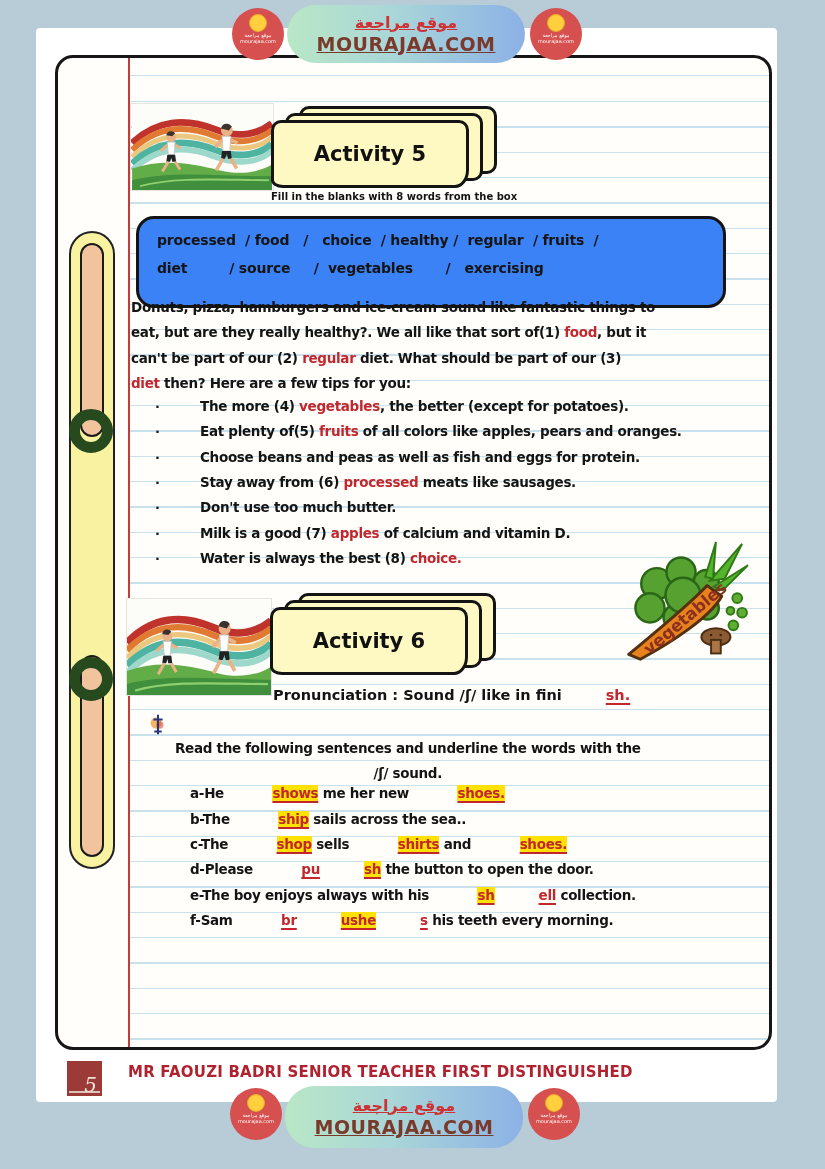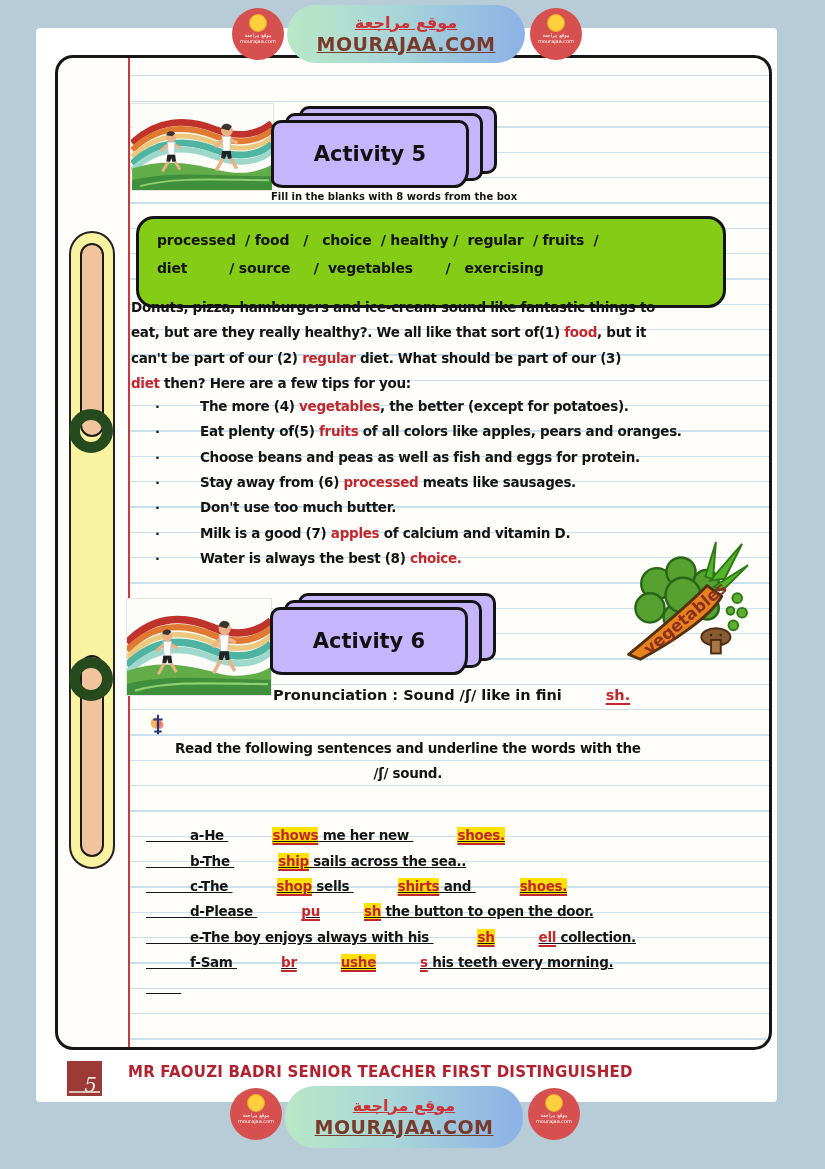--- a/index.html
+++ b/index.html
@@ -39,39 +39,39 @@
   
   .runner{position:absolute;border:1px solid #e4e4e0;}
   .runner svg{display:block;}
   .runner-a5{left:72px;top:45px;width:142px;height:86px;}
   .runner-a6{left:68px;top:540px;width:144px;height:96px;}
 
   
   .card-stack{position:absolute;width:232px;height:82px;}
   .stack-a5{left:213px;top:48px;}
   .stack-a6{left:212px;top:535px;}
-  .card{position:absolute;width:192px;height:62px;background:#c4b5fd;border:3px solid #141414;border-radius:10px;}
+  .card{position:absolute;width:192px;height:62px;background:#fef9c3;border:3px solid #141414;border-radius:10px;}
   .card.b2{left:28px;top:0;}
   .card.b1{left:14px;top:7px;}
   .card.front{left:0;top:14px;display:flex;align-items:center;justify-content:center;
     font-size:21px;font-weight:bold;color:#111;
     border-radius:10px 10px 14px 12px / 10px 10px 18px 8px;}
 
   
   .sheet .txt{position:absolute;color:#141414;font-weight:bold;}
   .fill-instr{left:213px;top:133px;font-size:10px;white-space:nowrap;}
   .word-box{position:absolute;left:78px;top:158px;width:590px;height:92px;box-sizing:border-box;
-    background:#84cc16;border:3px solid #141414;border-radius:18px;padding:7px 0 1px 18px;}
+    background:#3b82f6;border:3px solid #141414;border-radius:18px;padding:7px 0 1px 18px;}
   .word-box div{font-size:14px;font-weight:bold;letter-spacing:-.2px;line-height:28px;white-space:pre;color:#141414;}
 
   .line{height:25.33px;line-height:25.33px;font-size:13.5px;font-weight:bold;letter-spacing:-.3px;white-space:pre;color:#141414;}
   .para{left:73px;top:237px;}
   .bullets{left:73px;top:336px;margin-left:24px;}
   .bullet-dot{display:inline-block;width:45px;font-size:13px;}
-  .sentences{left:88px;top:740px;text-decoration:underline;}
+  .sentences{left:88px;top:698px;}
   .sent-label{font-weight:bold;}
 
   .pron{left:215px;top:629px;font-size:14.5px;white-space:pre;}
   .read-block{left:117px;top:678px;text-align:center;}
   .read-icon{position:absolute;left:90px;top:655px;width:20px;height:24px;}
 
   .red{color:#c1272d;}
   .hl{background:#ffe103;}
   .und{text-decoration:underline;text-decoration-color:#c1272d;text-decoration-thickness:2px;text-underline-offset:3px;margin-left:44px;}
 

